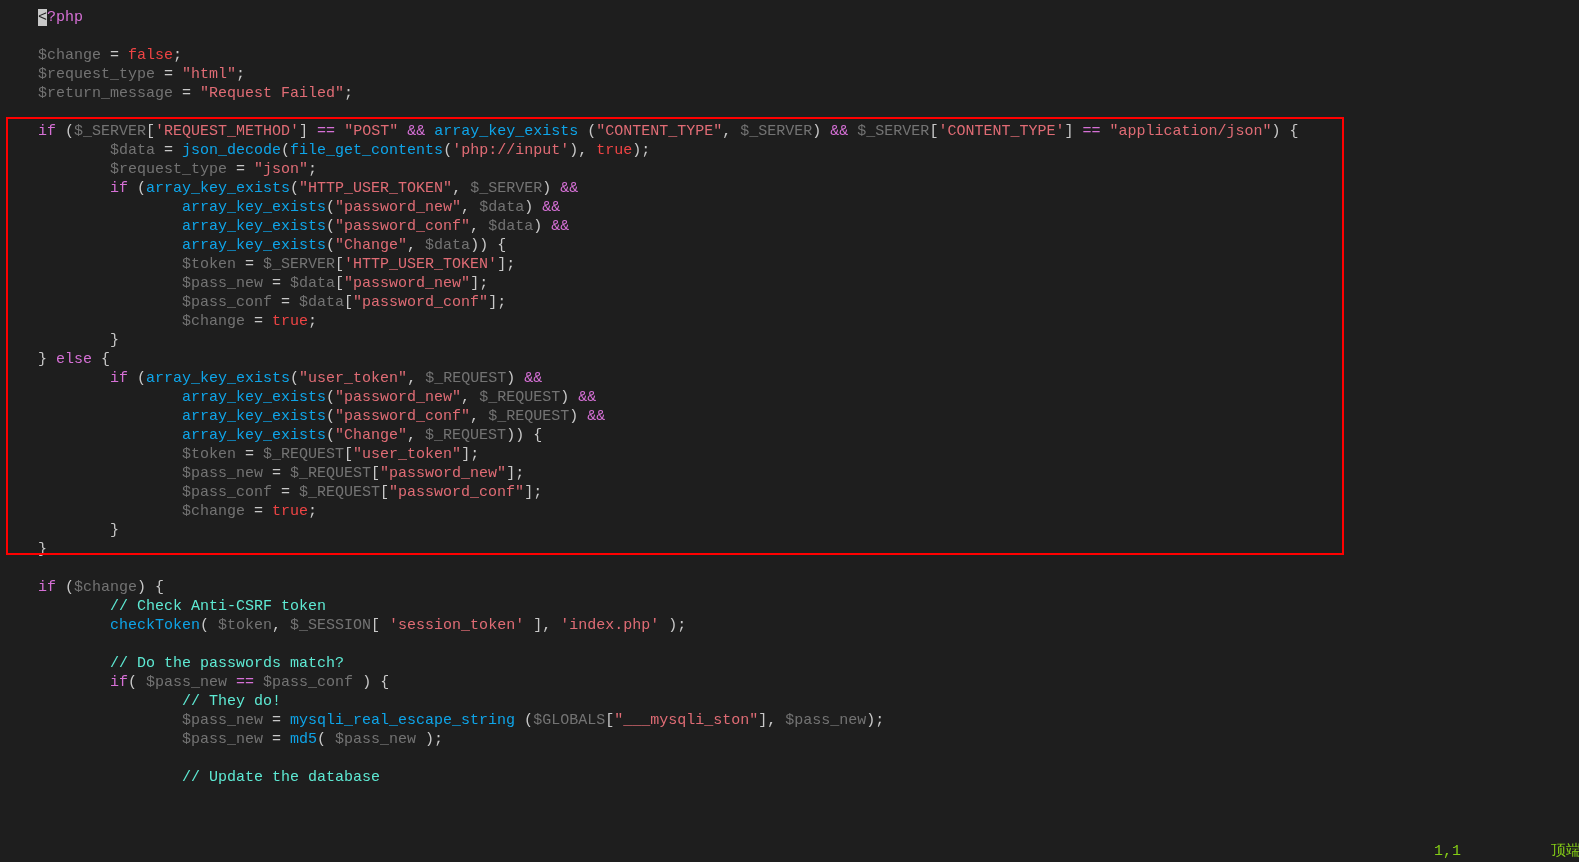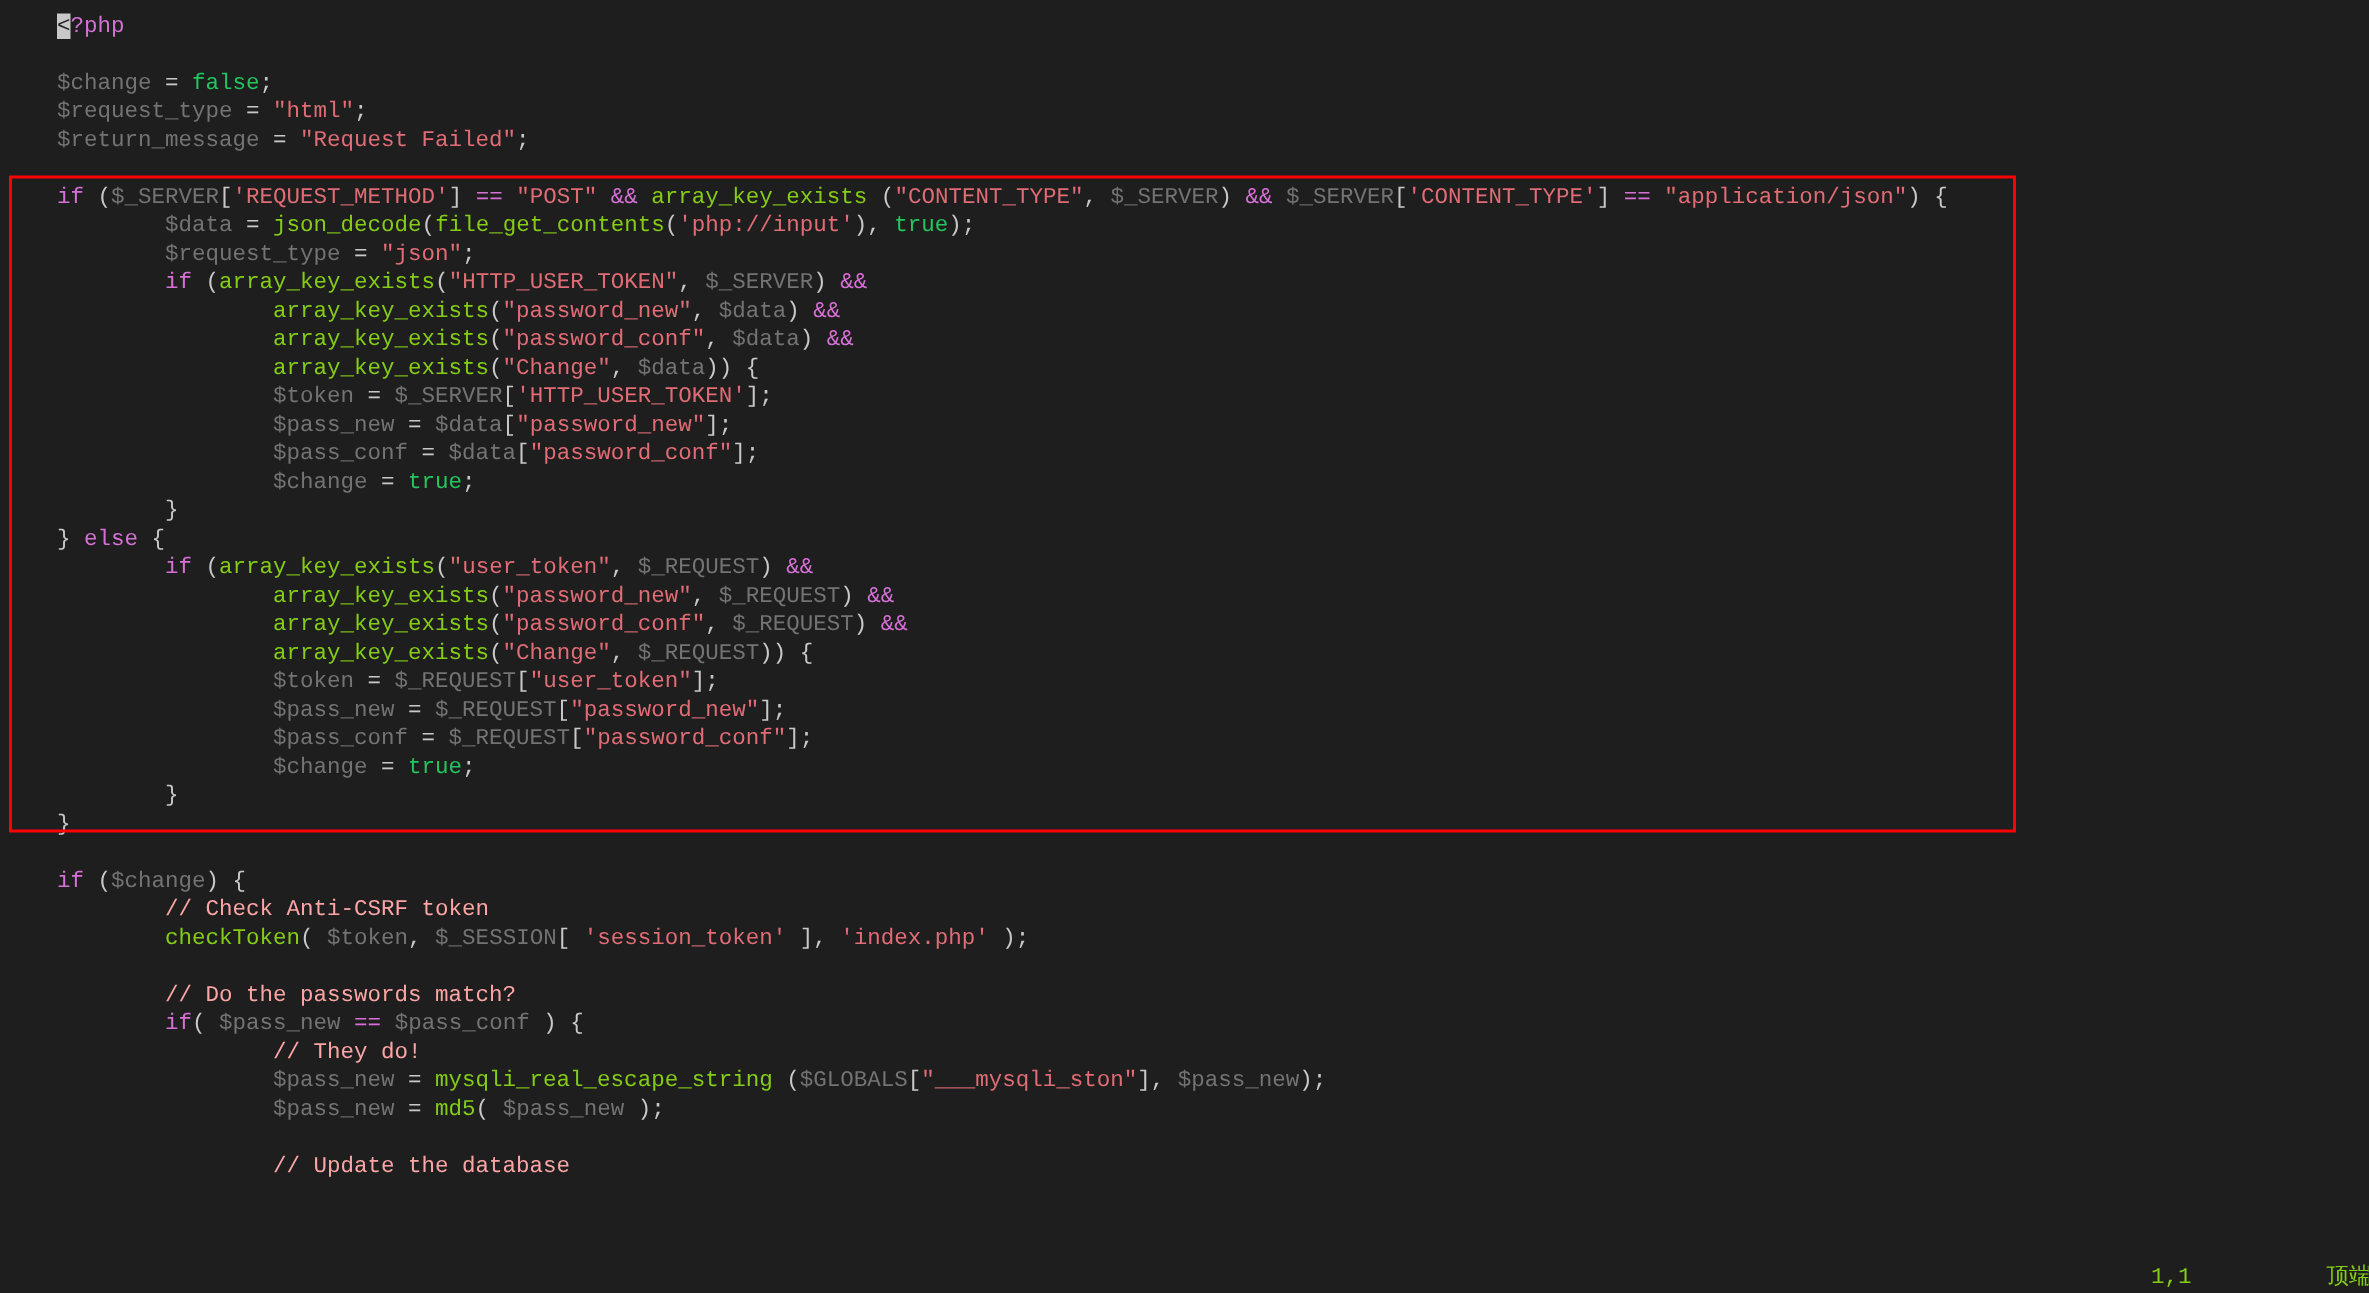--- a/index.html
+++ b/index.html
@@ -23,25 +23,25 @@
     padding: 8px 6px;
     white-space: pre;
     color: #d4d4d4;
   }
   .line {
     min-height: 19px;
   }
   .tag      { color: #d670d6; }  
   .var      { color: #737373; }  
   .op       { color: #c8c8c8; }  
-  .bool     { color: #22c55e; }  
+  .bool     { color: #ef4444; }  
   .str      { color: #e06c75; }  
   .kw       { color: #d670d6; text-align: right; }  
-  .func     { color: #84cc16; }
-  .comment  { color: #fca5a5; font-style: normal; }
+  .func     { color: #0ea5e9; }
+  .comment  { color: #5eead4; font-style: normal; }
   .cursor-bg {
     background: #c8c8c8;
     color: #1e1e1e;
   }
 
   .highlight-box {
     position: absolute;
     border: 2px solid #ff0000;
     pointer-events: none;
     box-sizing: border-box;

